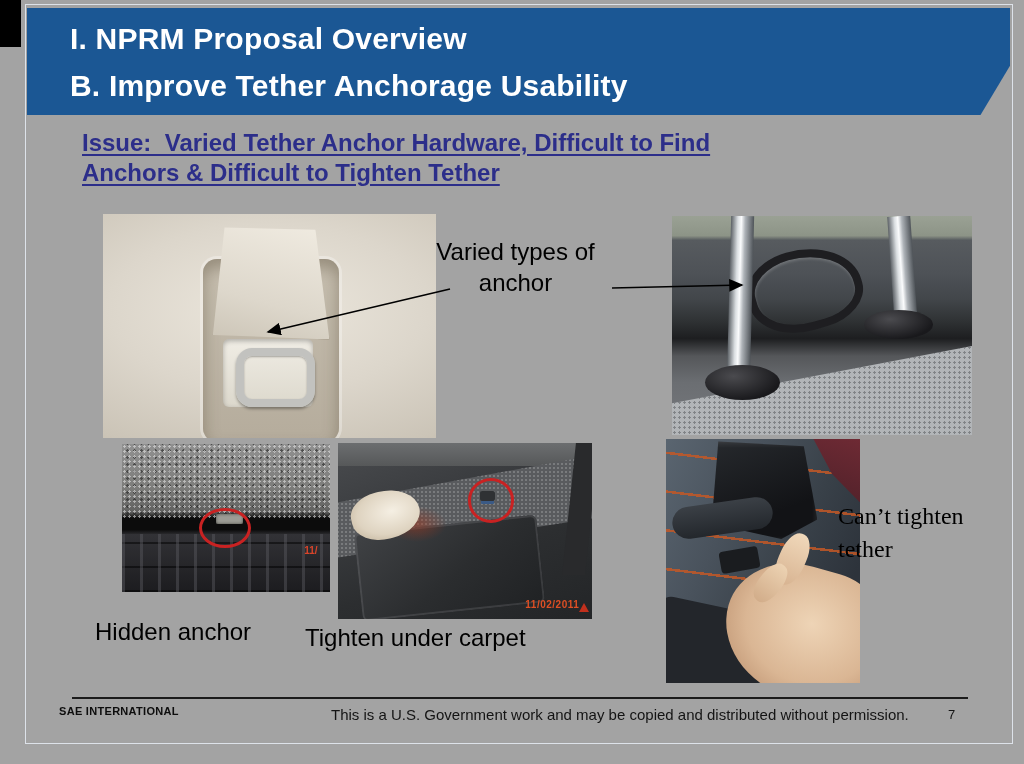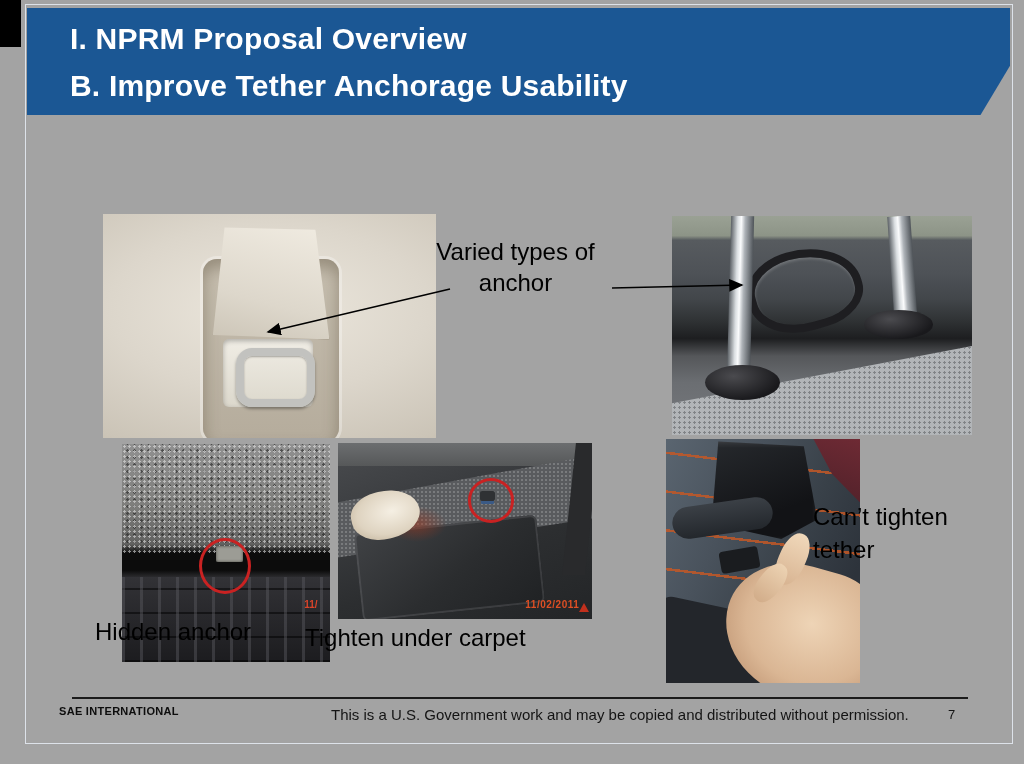--- a/index.html
+++ b/index.html
@@ -53,21 +53,21 @@
   .p2-web{left:25%;top:15%;width:33%;height:30%;border:8px solid #1e1e21;border-radius:46% 60% 42% 52%;
       transform:rotate(-16deg);box-shadow:inset 0 2px 3px rgba(255,255,255,.18);}
   .p2-post{width:7.5%;background:linear-gradient(90deg,#5c6166 0%,#dadee1 30%,#fbfcfd 45%,#aeb3b8 62%,#4f5459 100%);}
   .p2-post.left{left:19%;top:0;height:76%;transform:rotate(1.5deg);}
   .p2-post.right{left:73%;top:0;height:50%;transform:rotate(-4deg);}
   .p2-base{background:radial-gradient(ellipse at 38% 32%,#4b4b4f,#19191c 72%);border-radius:50%;}
   .p2-base.left{left:11%;top:68%;width:25%;height:16%;}
   .p2-base.right{left:64%;top:43%;width:23%;height:13%;}
 
   
-  .p3{left:82px;top:428px;width:208px;height:218px;
+  .p3{left:82px;top:428px;width:208px;height:148px;
       background:linear-gradient(180deg,#909090 0%,#7e7e7c 28%,#616160 46%,#0c0c0c 50%,#0c0c0c 58%,#2b2b2e 61%,#222225 100%);}
   .p3-carpet{left:0;top:0;width:100%;height:50%;
       background-image:radial-gradient(rgba(235,235,235,.55) 1px,transparent 1.4px),radial-gradient(rgba(35,35,35,.6) 1px,transparent 1.5px);
       background-size:5px 5px,7px 7px;background-position:0 0,2px 3px;}
   .p3-ribs{left:0;top:61%;width:100%;height:39%;
       background:repeating-linear-gradient(90deg,rgba(90,90,96,.45) 0 3px,transparent 3px 18px),
                  repeating-linear-gradient(0deg,rgba(0,0,0,.5) 0 2px,transparent 2px 24px),
                  linear-gradient(180deg,#323236,#1c1c1f);}
   .p3-slot{left:45%;top:47%;width:13%;height:7%;background:#9c9c95;border-radius:2px;
       box-shadow:inset 0 0 3px #44443f;}
@@ -117,21 +117,21 @@
   .p5-finger1{right:28%;bottom:40%;width:14%;height:22%;border-radius:45%;transform:rotate(24deg);
       background:linear-gradient(180deg,#f0d8ba,#d8b492);}
   .p5-finger2{right:40%;bottom:32%;width:12%;height:18%;border-radius:45%;transform:rotate(38deg);
       background:linear-gradient(180deg,#ecd2b2,#d2ad8a);}
 
   
   .ann{position:absolute;color:#000;}
   .ann-varied{left:408px;top:236px;width:215px;text-align:center;font-size:24px;line-height:31px;}
   .ann-hidden{left:95px;top:618px;font-size:24px;}
   .ann-under{left:305px;top:622px;font-size:24px;line-height:31px;}
-  .ann-cant{left:813px;top:500px;font-size:24px;line-height:33px;}
+  .ann-cant{left:838px;top:500px;font-size:24px;line-height:33px;font-family:Liberation Serif, serif;}
 
   
   .arrows{position:absolute;left:0;top:0;width:1024px;height:764px;pointer-events:none;}
 
   
   .footer-line{position:absolute;left:72px;top:697px;width:896px;height:2px;background:#1b1b1b;}
   .footer-brand{position:absolute;left:59px;top:705px;font-size:11px;font-weight:bold;letter-spacing:.3px;color:#0d0d0d;}
   .footer-notice{position:absolute;left:331px;top:706px;font-size:15px;color:#141414;}
   .page-number{position:absolute;left:948px;top:707px;font-size:13px;color:#141414;}
 </style>
@@ -141,20 +141,24 @@
 <div id="canvas">
 
   <div class="corner-mark"></div>
   <div class="slide-frame"></div>
 
   <header class="banner">
     <div class="banner-line">I. NPRM Proposal Overview</div>
     <div class="banner-line">B. Improve Tether Anchorage Usability</div>
   </header>
 
+  <div class="issue">
+    <div class="issue-line">Issue:  Varied Tether Anchor Hardware, Difficult to Find</div>
+    <div class="issue-line">Anchors &amp; Difficult to Tighten Tether</div>
+  </div>
 
   <figure class="photo p1">
     <div class="p1-recess"></div>
     <div class="p1-flap"></div>
     <div class="p1-plate"></div>
     <div class="p1-loop"></div>
   </figure>
 
   <figure class="photo p2">
     <div class="p2-shelf"></div>

